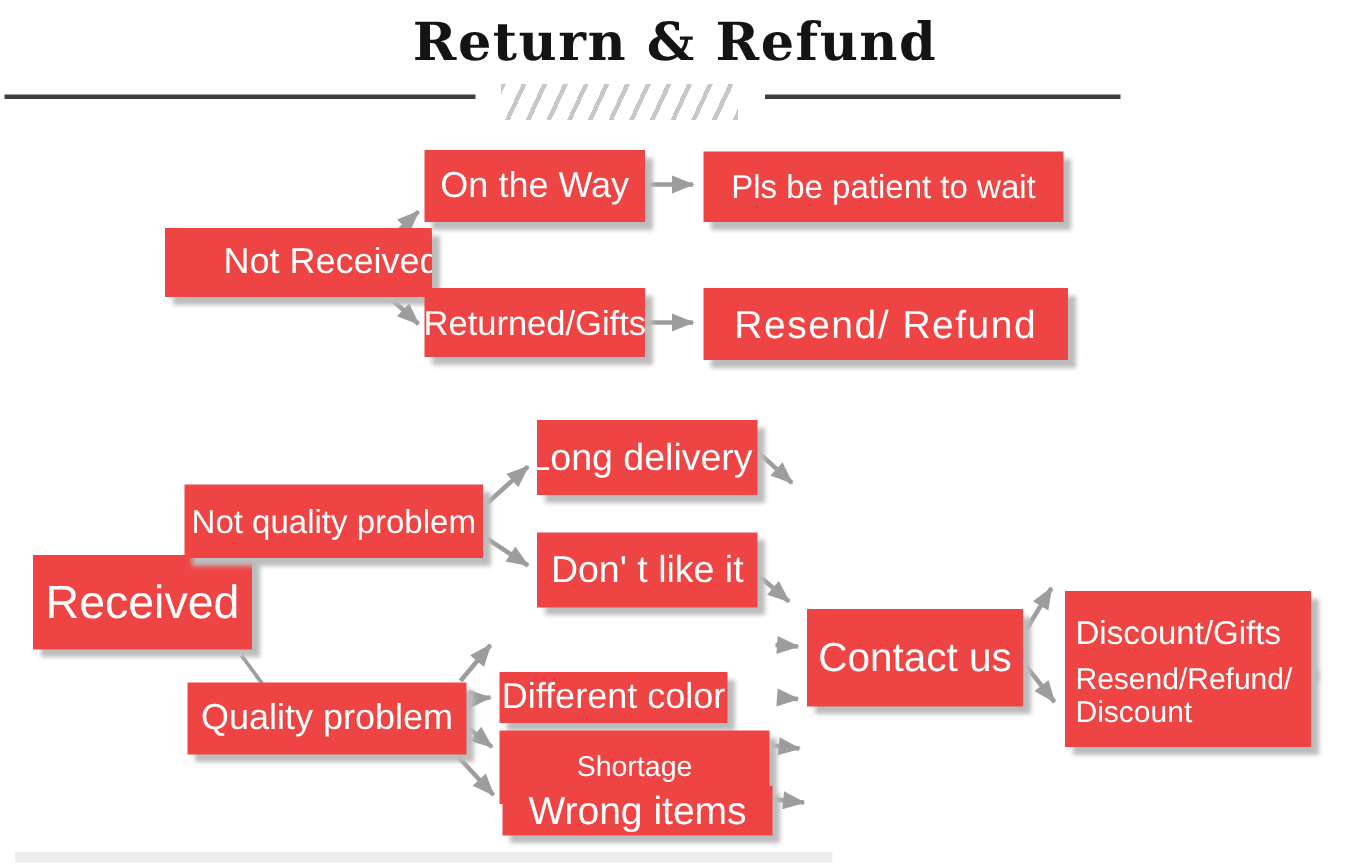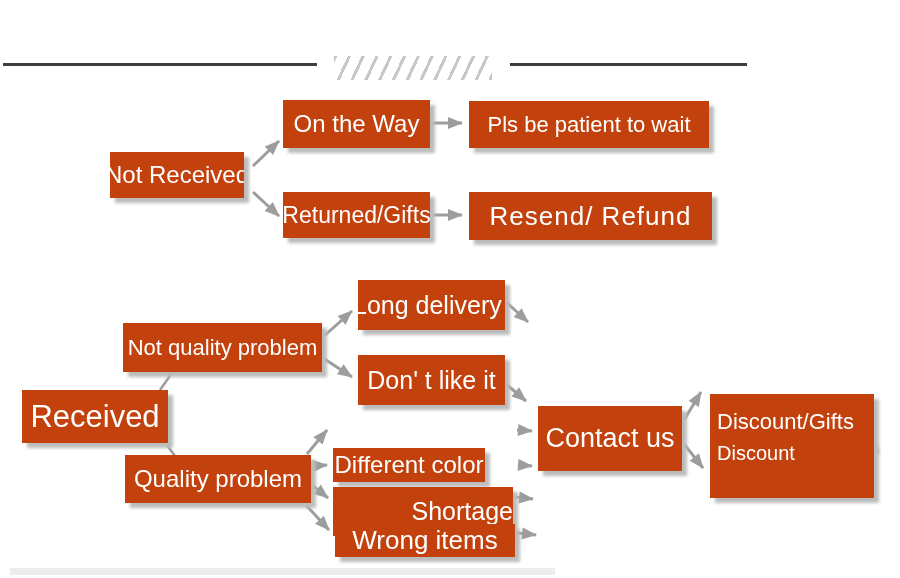--- a/index.html
+++ b/index.html
@@ -6,34 +6,35 @@
   .stage{position:relative;width:900px;height:578px;background:#ffffff;overflow:hidden;
          font-family:"Liberation Sans",sans-serif;}
   .title{position:absolute;top:8px;left:0;width:100%;text-align:center;
          font-family:"DejaVu Serif",serif;font-weight:bold;font-size:35px;
          color:#141414;letter-spacing:1px;}
   .rule{position:absolute;height:3px;background:#3d3d3d;top:63px;}
   .rule-left{left:3px;width:314px;}
   .rule-right{left:510px;width:237px;}
   .hatch{position:absolute;left:334px;top:56px;width:158px;height:24px;
          background:repeating-linear-gradient(115deg,#c7c7c7 0 3px,transparent 3px 12.5px);}
-  .node{position:absolute;background:#c2410c;color:#ffffff;
+  .node{position:absolute;background:#ef4444;color:#ffffff;
         display:flex;align-items:center;justify-content:center;
         box-shadow:5px 5px 3px #bcbcbc;white-space:nowrap;overflow:hidden;}
   .left-align{justify-content:flex-start;padding-left:7px;}
   .two-line{flex-direction:column;align-items:flex-start;line-height:1.12;}
   .clip-l{justify-content:flex-start;text-indent:-5px;}
   svg.connectors{position:absolute;left:0;top:0;pointer-events:none;}
   .band{position:absolute;left:10px;top:568px;width:545px;height:7px;background:#ededed;}
 </style>
 </head>
 <body>
 
 <div class="stage">
 
+  <div class="title">Return &amp; Refund</div>
   <div class="rule rule-left"></div>
   <div class="rule rule-right"></div>
   <div class="hatch"></div>
 
   <svg class="connectors" width="900" height="578" viewBox="0 0 900 578">
     <defs>
       <marker id="ah" markerWidth="17" markerHeight="14" refX="15" refY="7" orient="auto" markerUnits="userSpaceOnUse">
         <path d="M1,1 L16,7 L1,13 Z" fill="#9d9d9d"></path>
       </marker>
     </defs>
@@ -54,66 +55,67 @@
       <line x1="305" y1="504" x2="329" y2="530" marker-end="url(#ah)"></line>
       <line x1="517" y1="430" x2="532" y2="431" marker-end="url(#ah)"></line>
       <line x1="518" y1="465" x2="532" y2="466" marker-end="url(#ah)"></line>
       <line x1="515" y1="497" x2="533" y2="499" marker-end="url(#ah)"></line>
       <line x1="517" y1="533" x2="536" y2="535" marker-end="url(#ah)"></line>
       <line x1="684" y1="420" x2="701" y2="392" marker-end="url(#ah)"></line>
       <line x1="684" y1="444" x2="703" y2="468" marker-end="url(#ah)"></line>
     </g>
   </svg>
 
-  <div class="node" style="left:110px;top:152px;width:134px;height:46px;font-size:24px;">
+  <div class="node" style="left:110px;top:152px;width:134px;height:46px;font-size:24px;padding-left:44px;">
     <span>Not Received</span>
   </div>
   <div class="node" style="left:283px;top:100px;width:147px;height:48px;font-size:24px;">
     <span>On the Way</span>
   </div>
   <div class="node" style="left:469px;top:101px;width:240px;height:47px;font-size:22px;">
     <span>Pls be patient to wait</span>
   </div>
   <div class="node" style="left:283px;top:192px;width:147px;height:46px;font-size:23px;">
     <span>Returned/Gifts</span>
   </div>
   <div class="node" style="left:469px;top:192px;width:243px;height:48px;font-size:26px;letter-spacing:1px;">
     <span>Resend/ Refund</span>
   </div>
 
-  <div class="node" style="left:22px;top:390px;width:146px;height:53px;font-size:31px;">
+  <div class="node" style="left:22px;top:370px;width:146px;height:63px;font-size:31px;">
     <span>Received</span>
   </div>
   <div class="node" style="left:123px;top:323px;width:199px;height:49px;font-size:22px;">
     <span>Not quality problem</span>
   </div>
   <div class="node clip-l" style="left:358px;top:280px;width:147px;height:50px;font-size:25px;">
     <span>Long delivery</span>
   </div>
   <div class="node" style="left:358px;top:355px;width:147px;height:50px;font-size:25px;">
     <span>Don' t like it</span>
   </div>
   <div class="node" style="left:125px;top:455px;width:186px;height:48px;font-size:24px;">
     <span>Quality problem</span>
   </div>
 
   <div class="node" style="left:333px;top:448px;width:152px;height:34px;font-size:24px;">
     <span>Different color</span>
   </div>
-  <div class="node" style="left:333px;top:487px;width:180px;height:49px;font-size:25px;justify-content:flex-end;">
+  <div class="node" style="left:333px;top:487px;width:180px;height:49px;font-size:19px;">
     <span>Shortage</span>
   </div>
   <div class="node" style="left:335px;top:524px;width:180px;height:33px;font-size:26px;">
     <span>Wrong items</span>
   </div>
 
   <div class="node" style="left:538px;top:406px;width:144px;height:65px;font-size:27px;">
     <span>Contact us</span>
   </div>
   <div class="node left-align" style="left:710px;top:358px;width:157px;height:55px;font-size:22px;margin-top:36px;">
     <span>Discount/Gifts</span>
   </div>
   <div class="node left-align two-line" style="left:710px;top:442px;width:157px;height:56px;font-size:20px;">
+    <span>Resend/Refund/</span>
     <span>Discount</span>
   </div>
 
   <div class="band"></div>
 </div>
 
 </body></html>

